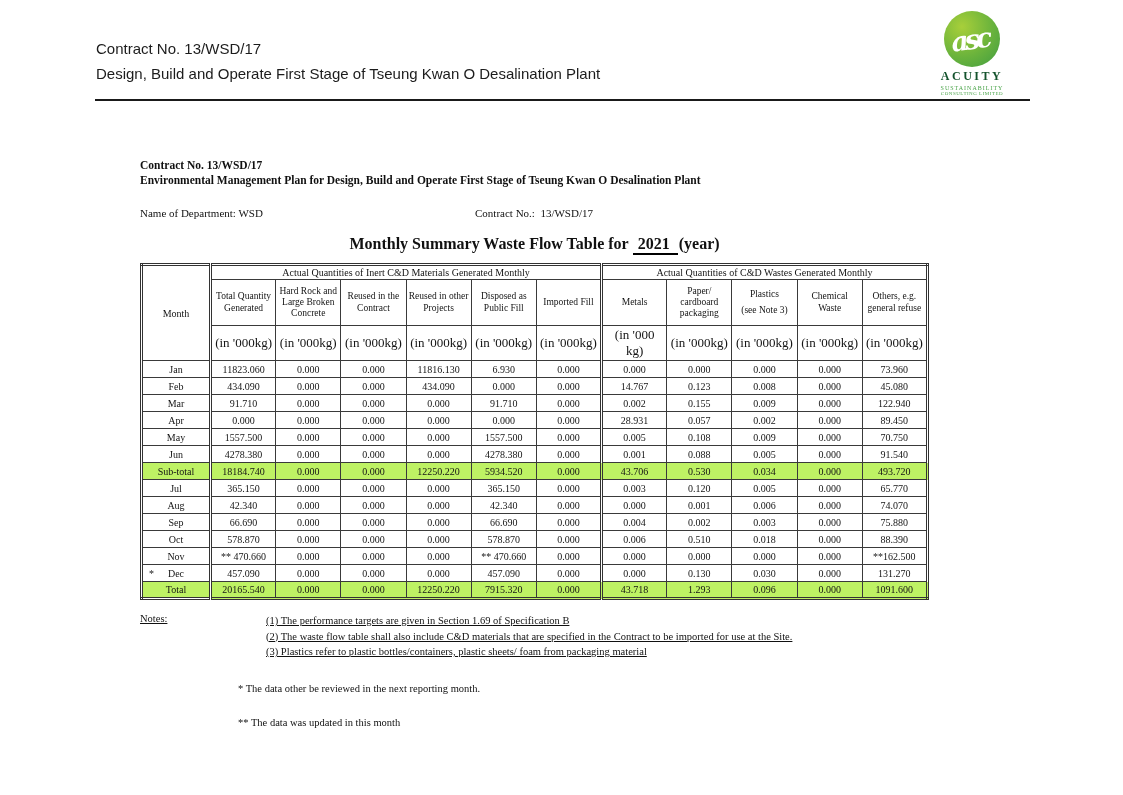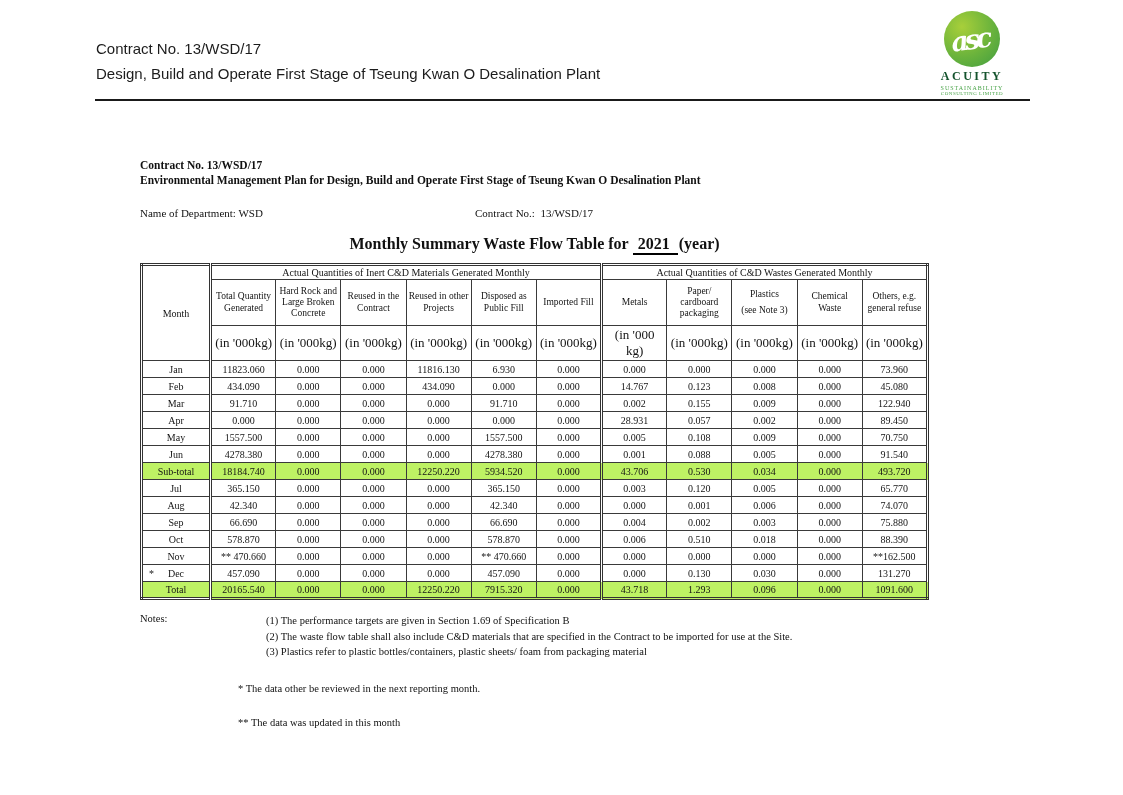--- a/index.html
+++ b/index.html
@@ -51,21 +51,21 @@
   .units-row th { height:17px; font-size:13px; }
   .waste tbody td { height:17px; font-size:10px; }
   .sep { border-left:3px double #333 !important; }
   tr.summary td { background:#bef264; }
   td.month-cell { position:relative; }
   .mprefix { position:absolute; left:6px; top:50%; transform:translateY(-50%); }
   .sub-note { margin-top:5px; }
 
   
   .notes { margin-top:13px; font-size:10.5px; }
-  .notes-top { display:flex; }
+  .notes-top { display:flex;text-decoration:underline; }
   .notes-label { width:126px; flex:none; }
   .notes-list > div { line-height:15.5px; }
   .star-note  { margin-left:98px; margin-top:23px; }
   .dstar-note { margin-left:98px; margin-top:23px; }
 </style>
 </head>
 <body>
 
 <div class="top-header-text">
   <div>Contract No. 13/WSD/17</div>

